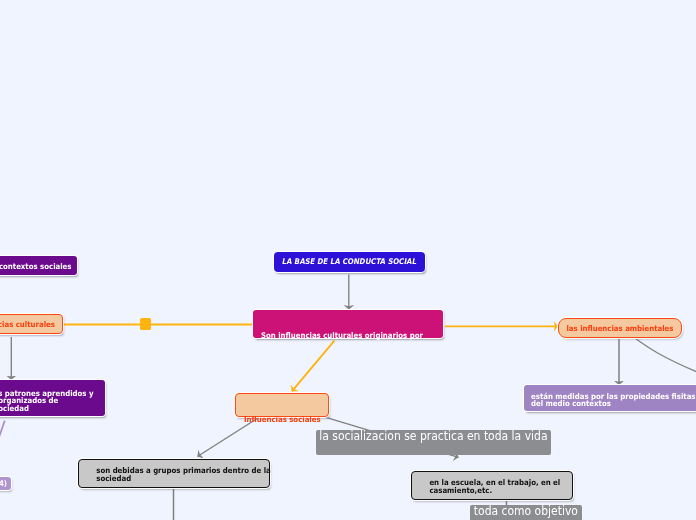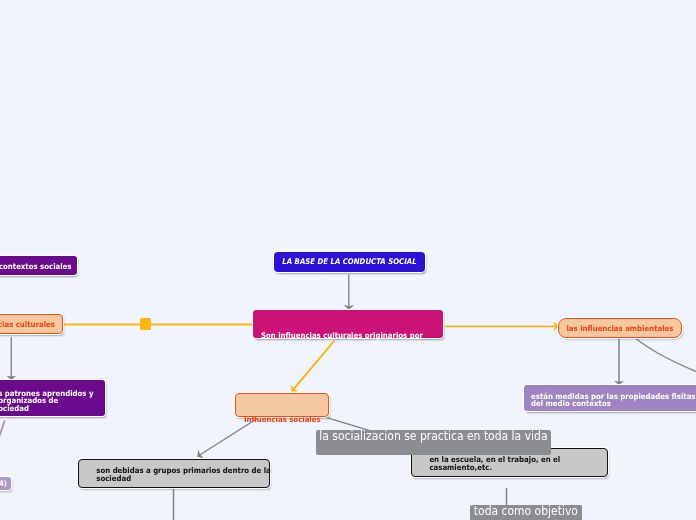--- a/index.html
+++ b/index.html
@@ -132,21 +132,21 @@
   </span>
 </div>
 
 <div class="node n-gray" style="left:78.3px;top:459px;width:191.3px;height:28.5px;">
   <span class="txt">
     <span>son debidas a grupos primarios dentro de la</span><br>
     <span>sociedad</span>
   </span>
 </div>
 
-<div class="node n-gray" style="left:411.4px;top:448px;width:197px;height:28.5px;">
+<div class="node n-gray" style="left:411.4px;top:471px;width:162px;height:28.5px;">
   <span class="txt">
     <span>en la escuela, en el trabajo, en el</span><br>
     <span>casamiento,etc.</span>
   </span>
 </div>
 
 <div class="lbl" style="left:315.5px;top:429.9px;">la socializacion se practica en toda la vida</div>
 
 <div class="lbl" style="left:470px;top:505px;">toda como objetivo</div>
 

